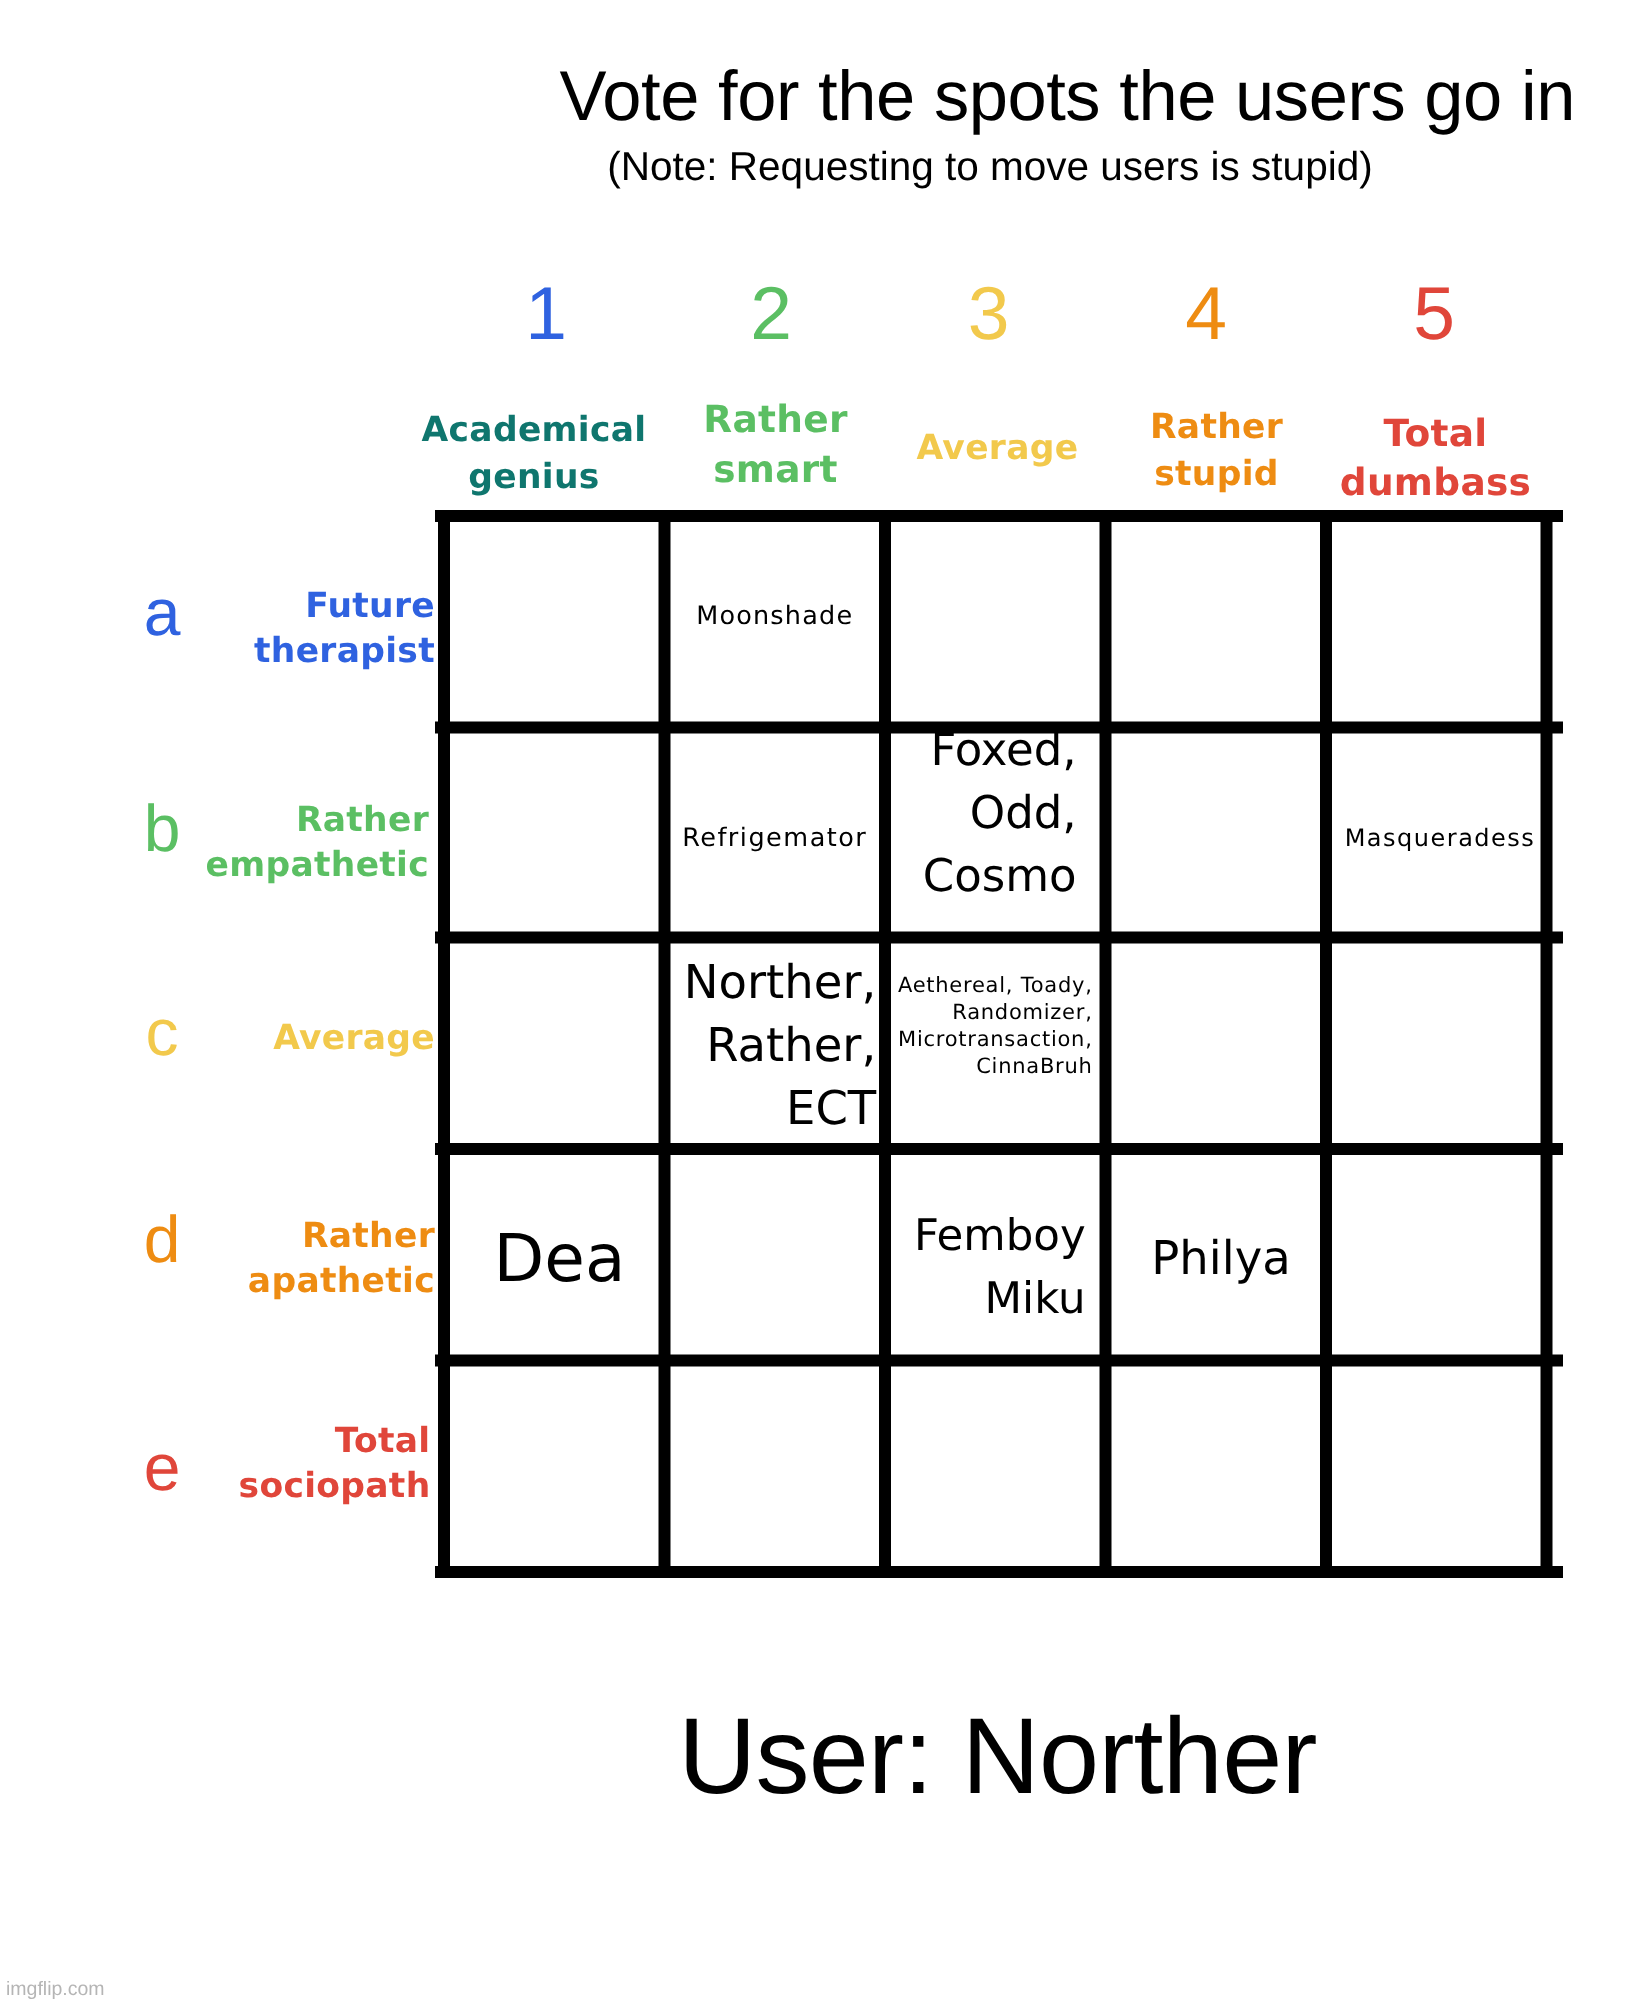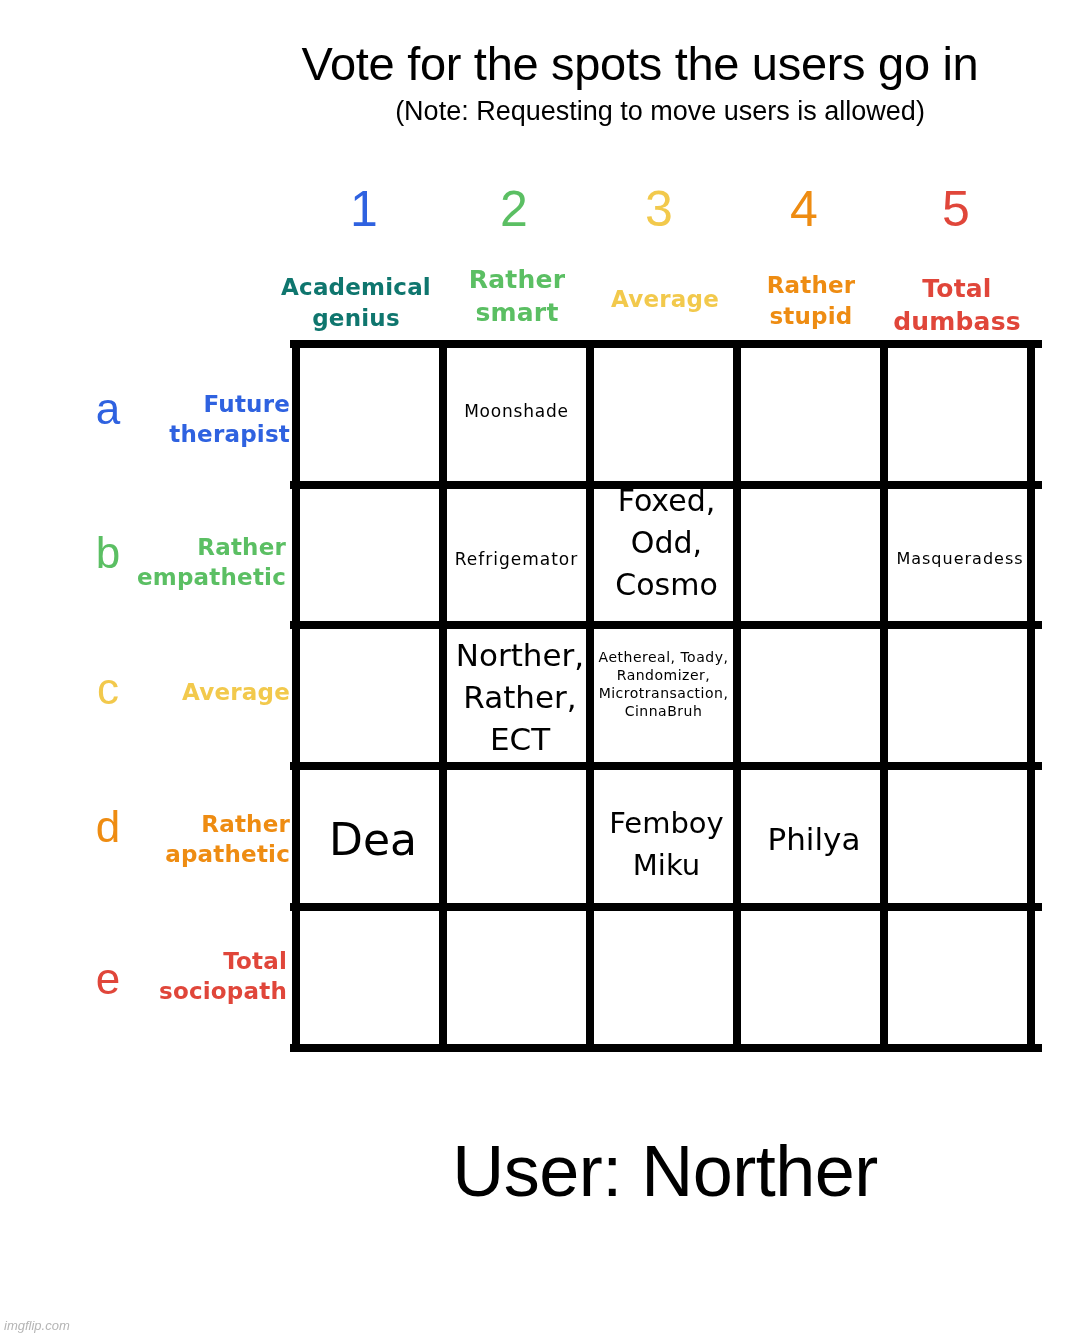--- a/index.html
+++ b/index.html
@@ -1,42 +1,42 @@
 <!DOCTYPE html>
 <html><head>
 <meta charset="utf-8">
 <style>
   html, body { margin:0; padding:0; background:#ffffff; }
   body { width:1089px; height:1336px; position:relative; overflow:hidden;
          font-family:"Liberation Sans", "DejaVu Sans", sans-serif; color:#000; }
   .abs { position:absolute; }
-  .title { left:230px; top:36px; width:820px; text-align:center; font-size:47px; font-weight:400; letter-spacing:-0.3px; }
+  .title { left:230px; top:36px; width:820px; text-align:right; font-size:47px; font-weight:400; letter-spacing:-0.3px; }
   .subtitle { left:300px; top:96px; width:720px; text-align:center; font-size:27px; }
   .colnum { top:180px; width:80px; text-align:center; font-size:50px; font-weight:400; }
   .collabel { width:150px; text-align:center; font-size:23px; font-weight:700; line-height:31px;
               font-family:"DejaVu Sans", sans-serif; letter-spacing:0.2px; }
   .rowletter { left:88px; width:40px; text-align:center; font-size:44px; }
   .rowlabel { left:130px; width:160px; text-align:right; font-size:23px; font-weight:700; line-height:30px;
               font-family:"DejaVu Sans", sans-serif; letter-spacing:0.2px; }
   .hline { background:#000; height:8px; left:290px; width:752px; }
   .vline { background:#000; width:8px; top:340px; height:712px; }
-  .cell { display:flex; align-items:center; justify-content:center; text-align:center;
+  .cell { display:flex; align-items:center; justify-content:center; text-align:right;
           font-family:"DejaVu Sans", sans-serif; color:#000; overflow:visible; white-space:pre-line; }
   .small { font-size:17px; letter-spacing:0.8px; line-height:22px; }
   .tiny { font-size:14px; letter-spacing:0.5px; line-height:18px; }
   .med { font-size:30px; line-height:42px; }
   .large { font-size:44px; }
   .footer-user { left:300px; top:1130px; width:730px; text-align:center; font-size:72px; letter-spacing:-0.5px; }
-  .watermark { left:4px; top:1318px; font-size:13px; color:#b5b5b5;font-style:italic; }
+  .watermark { left:4px; top:1318px; font-size:13px; color:#b5b5b5; }
 </style>
 </head>
 <body>
 
 <div class="abs title">Vote for the spots the users go in</div>
-<div class="abs subtitle">(Note: Requesting to move users is allowed)</div>
+<div class="abs subtitle">(Note: Requesting to move users is stupid)</div>
 
 <div class="abs colnum" style="left:324px;color:#2f62e0">1</div>
 <div class="abs colnum" style="left:474px;color:#5bbf63">2</div>
 <div class="abs colnum" style="left:619px;color:#f2c94c">3</div>
 <div class="abs colnum" style="left:764px;color:#ee8c12">4</div>
 <div class="abs colnum" style="left:916px;color:#e0463a">5</div>
 
 <div class="abs collabel" style="left:281px;top:272px;color:#0f766e;white-space:pre-line">Academical
 genius</div>
 <div class="abs collabel" style="left:442px;top:263px;color:#5bbf63;white-space:pre-line;font-size:25px;line-height:33px">Rather

